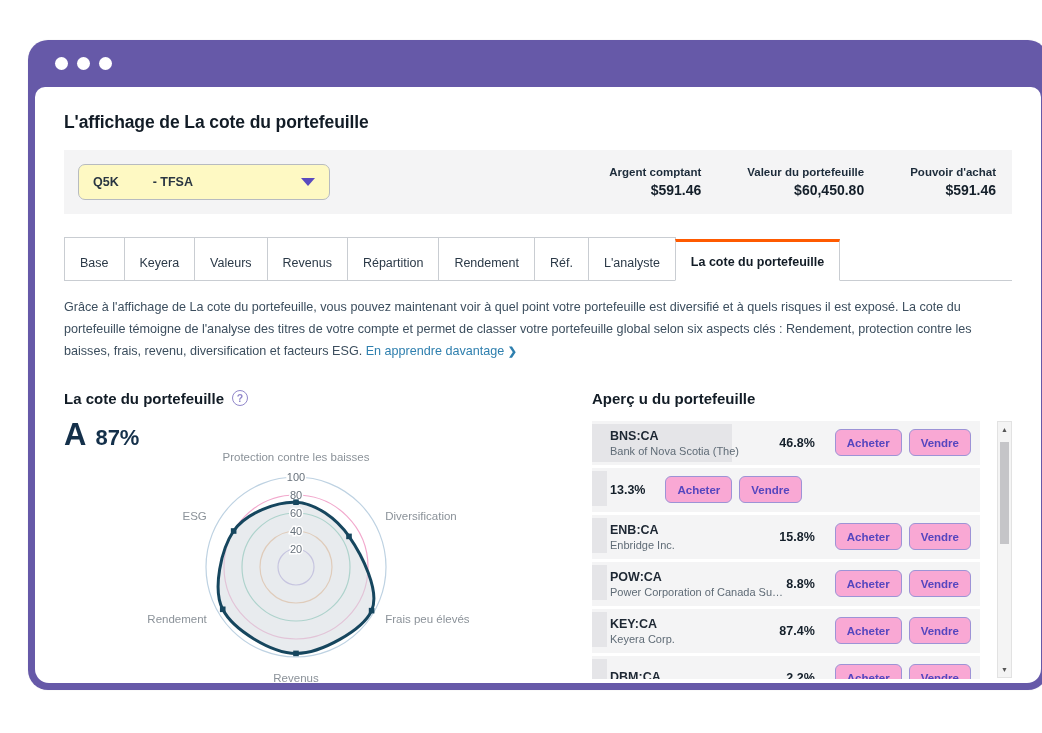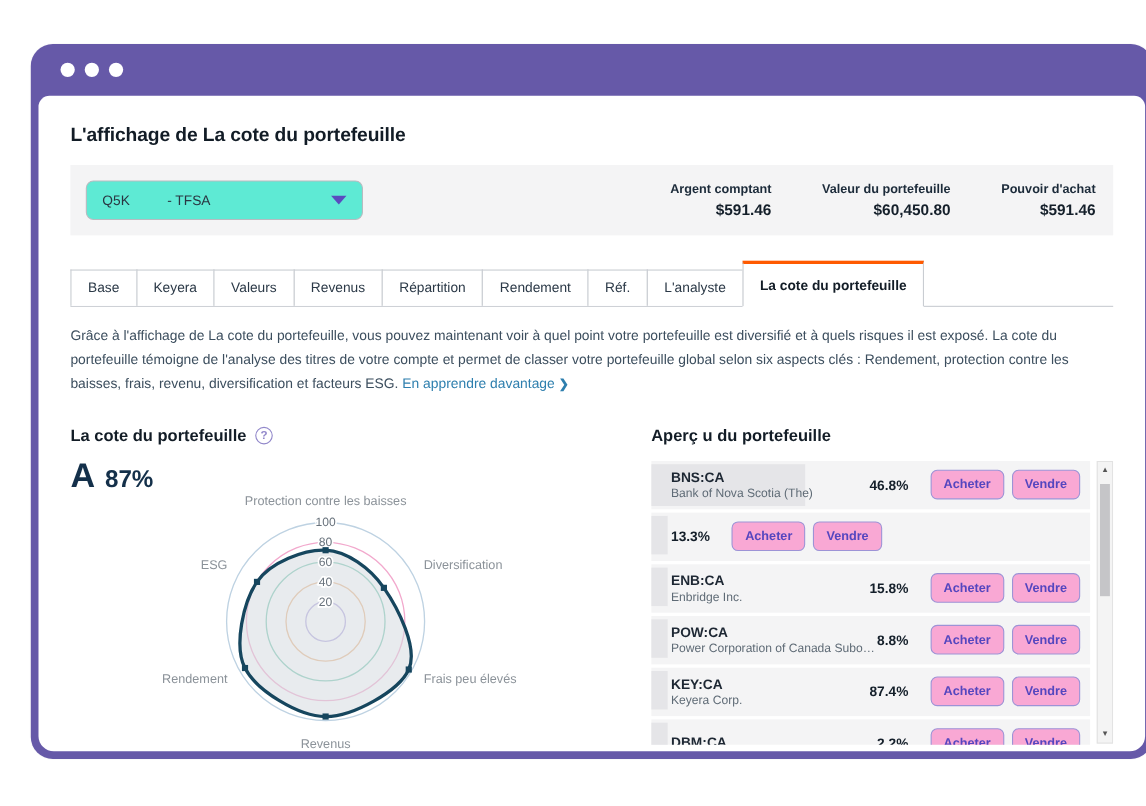--- a/index.html
+++ b/index.html
@@ -30,39 +30,39 @@
     overflow:hidden;
     position:relative;
   }
   h1.page-title { margin-top:25px; font-size:17.5px; font-weight:bold; color:#121c26; letter-spacing:-0.1px; }
 
   .account-bar {
     margin-top:17px; background:#f4f4f5; height:64px;
     display:flex; align-items:center; padding:0 14px;
   }
   .account-selector {
-    width:252px; height:36px; background:#5eead4;
+    width:252px; height:36px; background:#fef9c3;
     border:1px solid #b7bbc0; border-radius:7px;
     display:flex; align-items:center; padding:0 14px;
-    font-size:12.5px; font-weight:normal; color:#2a3642; cursor:pointer;
+    font-size:12.5px; font-weight:bold; color:#2a3642; cursor:pointer;
   }
   .account-selector .acct-label { margin-left:34px; }
   .caret-down {
     margin-left:auto; width:0; height:0;
     border-left:7px solid transparent; border-right:7px solid transparent;
     border-top:8px solid #5a4bbf;
   }
   .stats { margin-left:auto; display:flex; gap:46px; text-align:right; padding-right:2px; }
   .stat-label { font-size:11.5px; font-weight:bold; color:#1c2b3a; }
   .stat-value { font-size:14px; font-weight:bold; color:#141f2a; margin-top:4px; }
 
   .tabs { margin-top:23px; display:flex; align-items:flex-end; border-bottom:1px solid #c9cdd2; }
   .tab {
     border:1px solid #c9cdd2; border-bottom:none; margin-right:-1px;
-    padding:8px 15px 10px; font-size:12.5px; color:#2b3947;
+    padding:18px 15px 10px; font-size:12.5px; color:#2b3947;
     background:#fff; white-space:nowrap; cursor:pointer;
   }
   .tab.active {
     font-weight:bold; color:#121c26;
     border-top:3px solid #ff5a00;
     padding-top:13px; padding-bottom:11px;
     margin-bottom:-1px; border-bottom:1px solid #fff;
   }
 
   .description { margin-top:16px; font-size:12.6px; line-height:1.74; color:#3c4e5e; }
@@ -77,21 +77,21 @@
     width:16px; height:16px; border:1.5px solid #9187ca; border-radius:50%;
     color:#9187ca; font-size:10.5px; font-weight:bold;
     display:inline-flex; align-items:center; justify-content:center; cursor:pointer;
   }
   .grade-row { margin-top:10px; display:flex; align-items:baseline; gap:9px; color:#14304a; }
   .grade-letter { font-size:31px; font-weight:bold; }
   .grade-percent { font-size:22px; font-weight:bold; }
 
   .radar-wrap { margin-top:-8px; }
 
-  .overview-list { margin-top:14px; height:258px; overflow:hidden; position:relative; padding-right:21px; }
+  .overview-list { margin-top:14px; height:258px; overflow:hidden; position:relative; padding-right:32px; }
   .holding-row {
     height:44px; margin-bottom:3px; background:#f4f4f5;
     display:flex; align-items:center; padding:0 9px 0 18px; position:relative;
   }
   .row-accent { position:absolute; left:0; top:3px; width:15px; height:35px; background:#e5e5e8; }
   .holding-row.sel .row-accent { width:140px; height:38px; }
   .cell-left { flex:1; min-width:0; position:relative; z-index:1; }
   .ticker { font-size:12.5px; font-weight:bold; color:#1d2733; }
   .company { font-size:11px; color:#5f6b76; margin-top:2px; white-space:nowrap; overflow:hidden; text-overflow:ellipsis; max-width:212px; }
   .weight { font-size:12.5px; font-weight:bold; color:#141f2a; margin-right:13px; }

